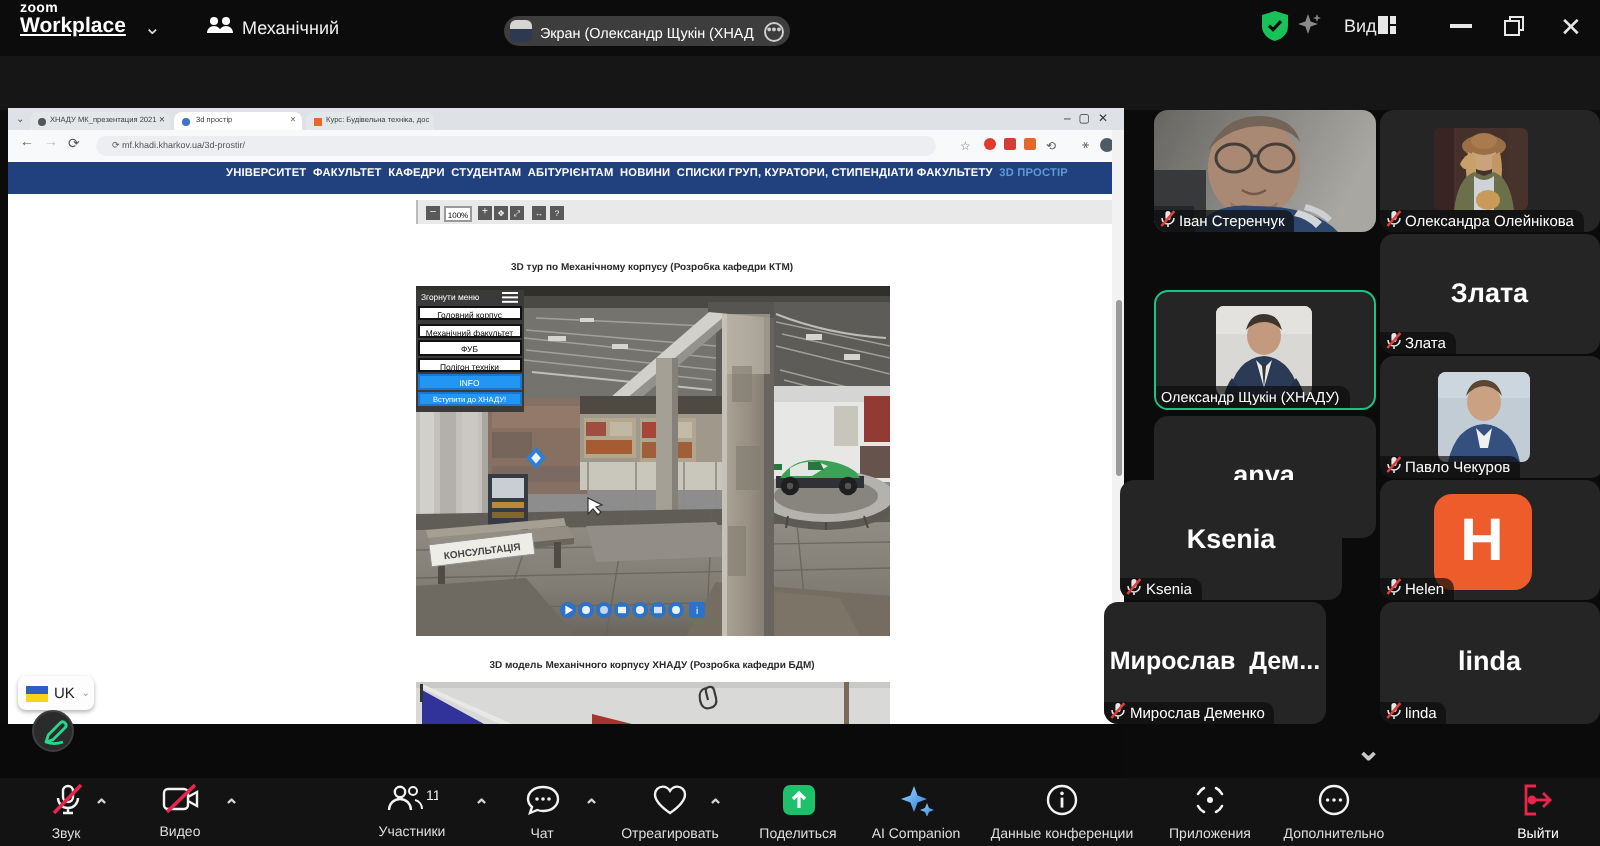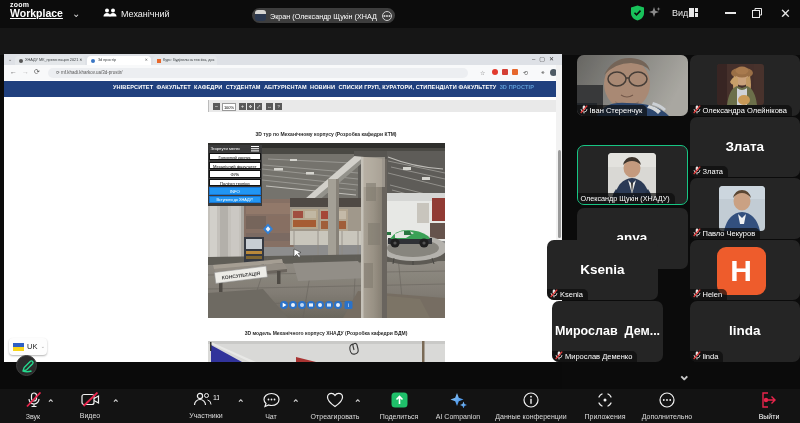--- a/index.html
+++ b/index.html
@@ -452,21 +452,21 @@
         <ellipse cx="23" cy="15" rx="8.5" ry="9.5" fill="#caa183"></ellipse>
         <path d="M14 12 Q16 4 23 4 Q30 4 32 12 Q28 7 23 7 Q18 7 14 12z" fill="#5a4632"></path>
       </svg>
       <div class="nlabel"><svg width="8" height="9" viewBox="0 0 8 9">
             <rect x="2.7" y="0.5" width="2.6" height="4.5" rx="1.3" fill="#e8e8e8"></rect>
             <path d="M1 4 a3 3 0 0 0 6 0 M4 7 v1.5" stroke="#e8e8e8" stroke-width="0.8" fill="none"></path>
             <line x1="0.7" y1="8" x2="7.2" y2="0.6" stroke="#e23c3c" stroke-width="1.3"></line>
           </svg>Павло Чекуров</div>
     </div>
 
-    <div class="tile" style="left:547px;top:239.5px;">
+    <div class="tile" style="left:560px;top:239.5px;">
       <div class="big">Ksenia</div>
       <div class="nlabel"><svg width="8" height="9" viewBox="0 0 8 9">
             <rect x="2.7" y="0.5" width="2.6" height="4.5" rx="1.3" fill="#e8e8e8"></rect>
             <path d="M1 4 a3 3 0 0 0 6 0 M4 7 v1.5" stroke="#e8e8e8" stroke-width="0.8" fill="none"></path>
             <line x1="0.7" y1="8" x2="7.2" y2="0.6" stroke="#e23c3c" stroke-width="1.3"></line>
           </svg>Ksenia</div>
     </div>
 
     <div class="tile" style="left:689.5px;top:239.5px;width:110.5px">
       <div style="position:absolute;left:27px;top:7px;width:49px;height:48px;background:#ee5c2c;border-radius:9px;color:#fff;font-weight:bold;font-size:30px;text-align:center;line-height:48px">H</div>

